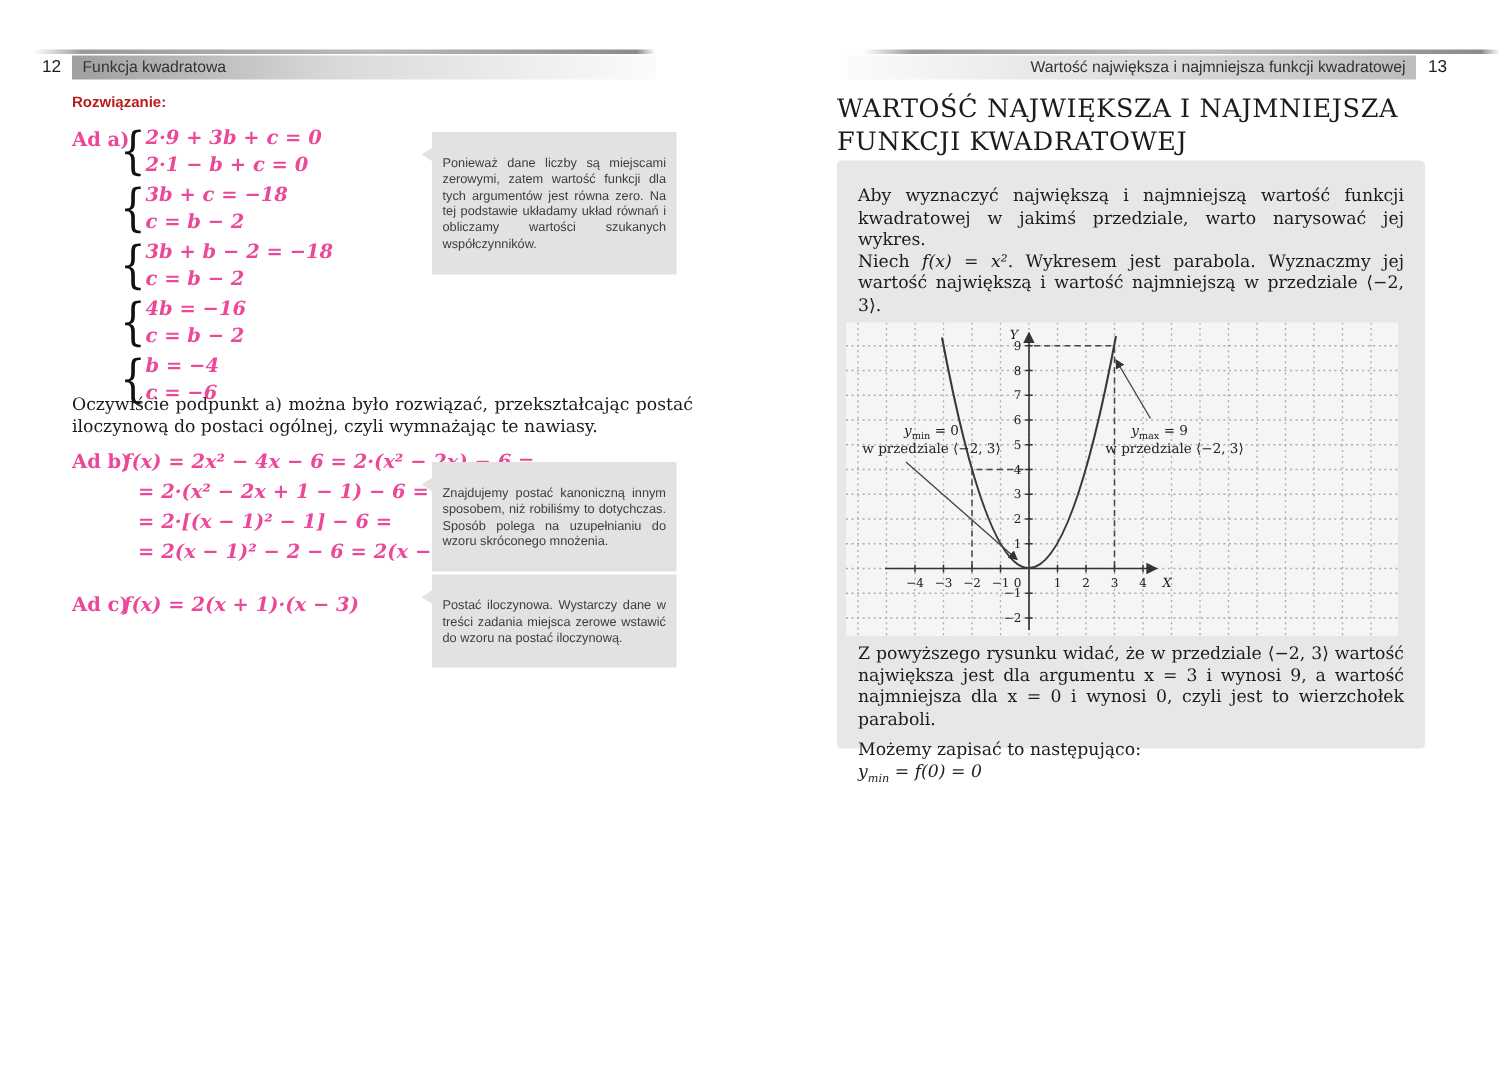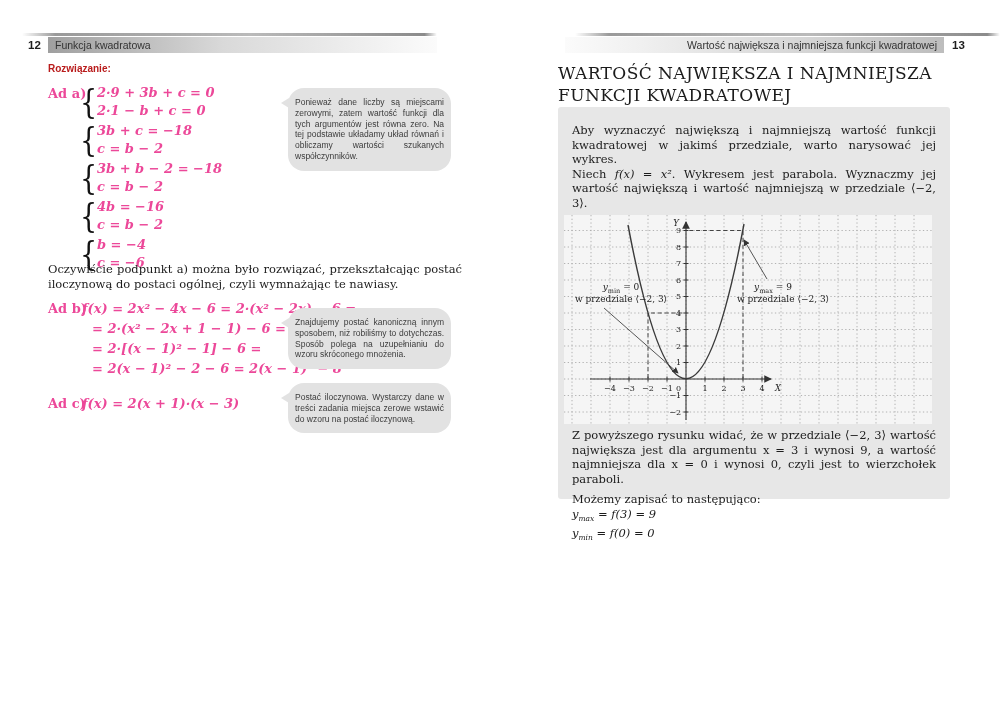--- a/index.html
+++ b/index.html
@@ -6,21 +6,21 @@
   html,body { background:#ffffff; }
   #spread {
     position:relative; width:1000px; height:712px; background:#ffffff;
     font-family:"DejaVu Serif", serif; color:#222; overflow:hidden;
   }
   .shadow-strip {
     position:absolute; height:3px; border-radius:2px;
     background:linear-gradient(90deg, rgba(130,130,130,0) 0%, rgba(120,120,120,.75) 8%, rgba(140,140,140,.6) 55%, rgba(110,110,110,.8) 97%, rgba(120,120,120,0) 100%);
     filter:blur(.4px);
   }
-  .pagenum { position:absolute; font-family:"Liberation Sans", sans-serif; font-weight:bold; font-size:11.5px; color:#1d1d1d; }
+  .pagenum { position:absolute; font-family:"Liberation Sans", sans-serif; font-weight:normal; font-size:11.5px; color:#1d1d1d; }
   .header-bar {
     position:absolute; height:16px; line-height:16px;
     font-family:"Liberation Sans", sans-serif; font-size:10.5px; color:#333;
   }
   #header-bar-left  { left:48px; top:37px; width:389px; padding-left:7px;
     background:linear-gradient(90deg,#9f9f9f 0%,#d9d9d9 45%,#f2f2f2 85%,#fbfbfb 100%); }
   #header-bar-right { left:565px; top:37px; width:379px; padding-right:7px; text-align:right;
     background:linear-gradient(90deg,#fbfbfb 0%,#f0f0f0 20%,#d7d7d7 60%,#bdbdbd 100%); }
 
   
@@ -29,22 +29,22 @@
   .math { font-family:"DejaVu Serif", serif; font-style:italic; font-weight:700; font-size:13px; color:#ec4899; }
   #systems { position:absolute; left:80px; top:84px; }
   .system { display:flex; align-items:center; margin-bottom:2px; }
   .brace { width:11px; font-style:normal; font-weight:400; font-size:27px; line-height:36px; transform:scaleY(1.25); transform-origin:center; color:#111; }
   .sys-lines .math-line { height:18px; line-height:18px;padding-left:6px; }
   .para { position:absolute; font-size:11.5px; line-height:14.5px; text-align:justify; color:#1c1c1c; }
   #adb-lines { position:absolute; left:82px; top:299px; }
   #adb-lines .math-line { height:20px; line-height:20px; }
   #adb-lines .math-line.cont { padding-left:10px; }
   .note-box {
-    position:absolute; left:288px; width:163px; background:#e2e2e2; border-radius:16px;
-    padding:9px 7px; font-family:"Liberation Sans", sans-serif; font-size:8.5px; line-height:10.8px;
+    position:absolute; left:288px; width:163px; background:#e2e2e2; border-radius:0;
+    padding:15px 7px; font-family:"Liberation Sans", sans-serif; font-size:8.5px; line-height:10.8px;
     color:#3c3c3c; text-align:justify;
   }
   .note-box::before {
     content:""; position:absolute; left:-7px; top:10px; width:0; height:0;
     border-top:5px solid transparent; border-bottom:5px solid transparent; border-right:8px solid #e2e2e2;
   }
 
   
   #rp-title { position:absolute; left:558px; top:62px; font-size:17px; line-height:22px; letter-spacing:.4px; color:#1b1b1b; font-weight:500; }
   #rp-box { position:absolute; left:558px; top:107px; width:392px; height:392px; background:#e7e7e7; border-radius:3px; padding:16px 14px; }
@@ -236,17 +236,16 @@
 
         <text x="57" y="75" text-anchor="middle" font-size="9" fill="#222" font-family="DejaVu Serif, serif"><tspan font-style="italic">y</tspan><tspan dy="2.5" font-size="6.5">min</tspan><tspan dy="-2.5"> = 0</tspan></text>
         <text x="57" y="87" text-anchor="middle" font-size="9" fill="#222" font-family="DejaVu Serif, serif">w przedziale ⟨−2, 3⟩</text>
         <text x="209" y="75" text-anchor="middle" font-size="9" fill="#222" font-family="DejaVu Serif, serif"><tspan font-style="italic">y</tspan><tspan dy="2.5" font-size="6.5">max</tspan><tspan dy="-2.5"> = 9</tspan></text>
         <text x="219" y="87" text-anchor="middle" font-size="9" fill="#222" font-family="DejaVu Serif, serif">w przedziale ⟨−2, 3⟩</text>
       </svg>
     </div>
 
     <p class="para2">Z powyższego rysunku widać, że w przedziale ⟨−2, 3⟩ wartość największa jest dla argumentu x = 3 i wynosi 9, a wartość najmniejsza dla x = 0 i wynosi 0, czyli jest to wierzchołek paraboli.</p>
     <div class="note-line">Możemy zapisać to następująco:</div>
-    <div class="yformula"><span>y</span><sub>max</sub><span> = f(3) = 9</span></div>
     <div class="yformula"><span>y</span><sub>min</sub><span> = f(0) = 0</span></div>
   </div>
 
 </div>
 
 </body></html>

